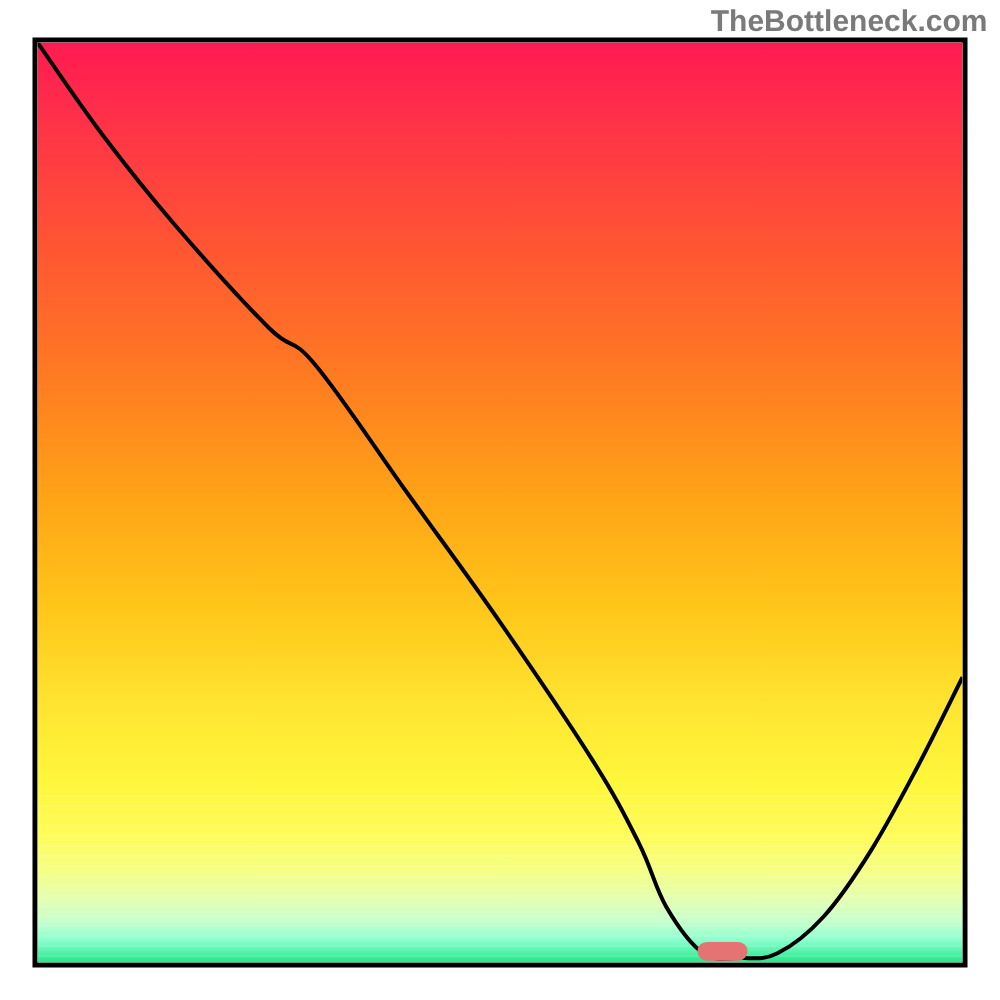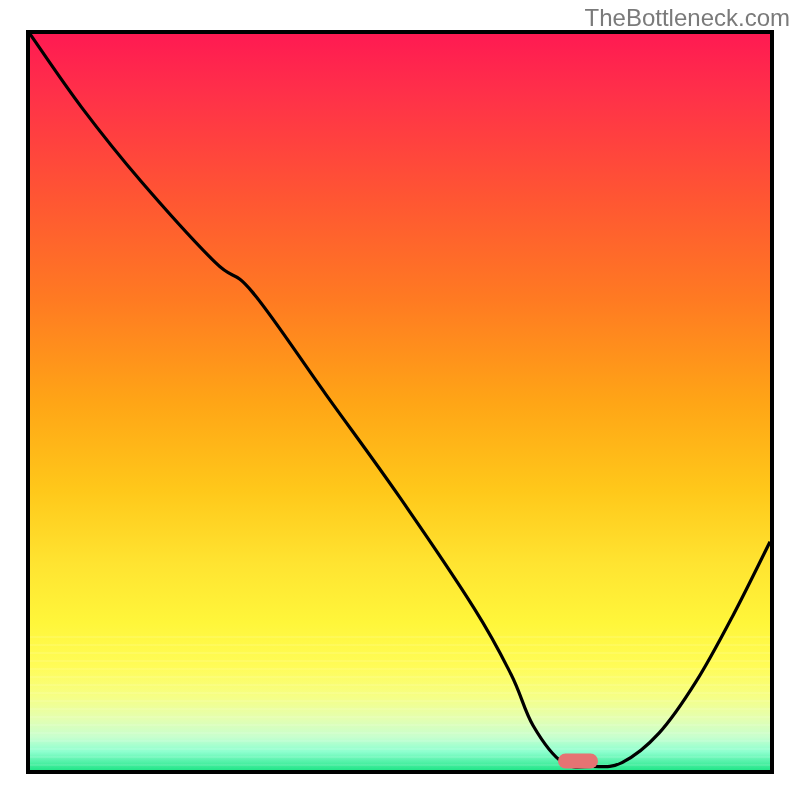--- a/index.html
+++ b/index.html
@@ -13,21 +13,21 @@
   .wrap {
     position: relative;
     width: 800px;
     height: 800px;
   }
   .watermark {
     position: absolute;
     top: 4px;
     right: 10px;
     font-size: 24px;
-    font-weight: 400;
+    font-weight: 700;
     color: #7a7a7a;
     user-select: none;
   }
   .plot {
     position: absolute;
     left: 26px;
     top: 30px;
     width: 748px;
     height: 744px;
     box-sizing: border-box;

